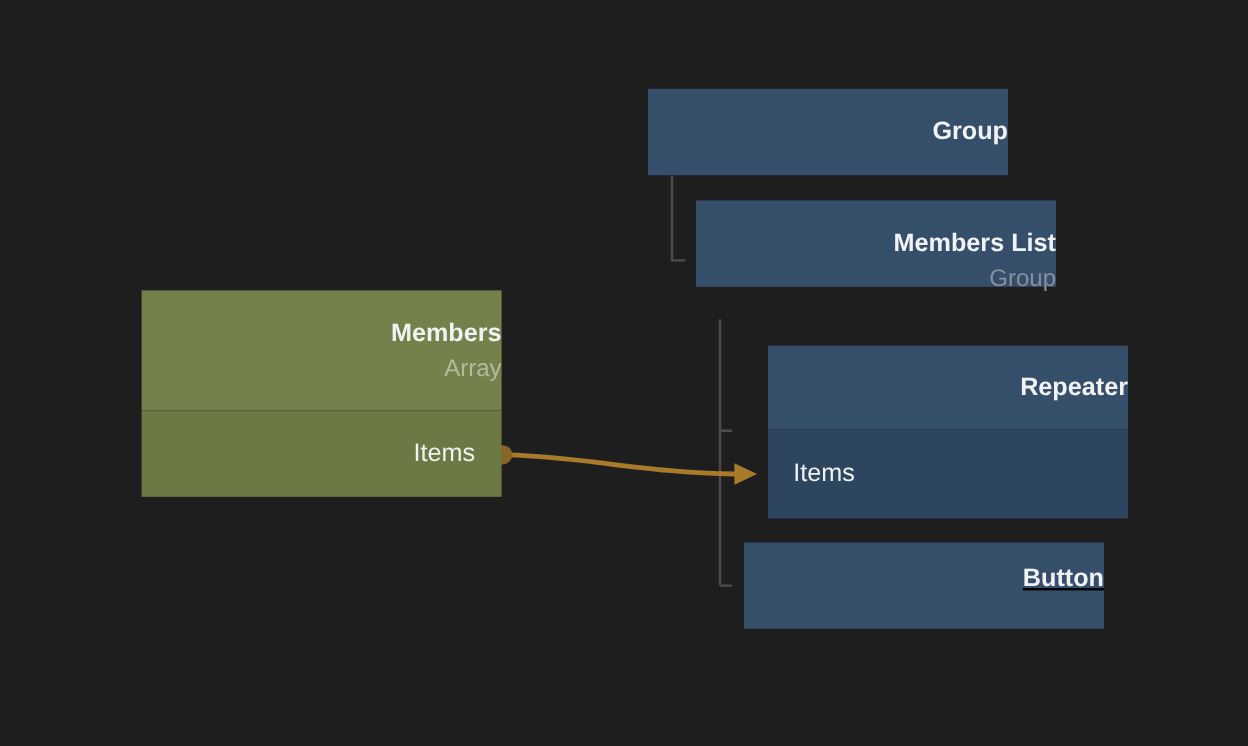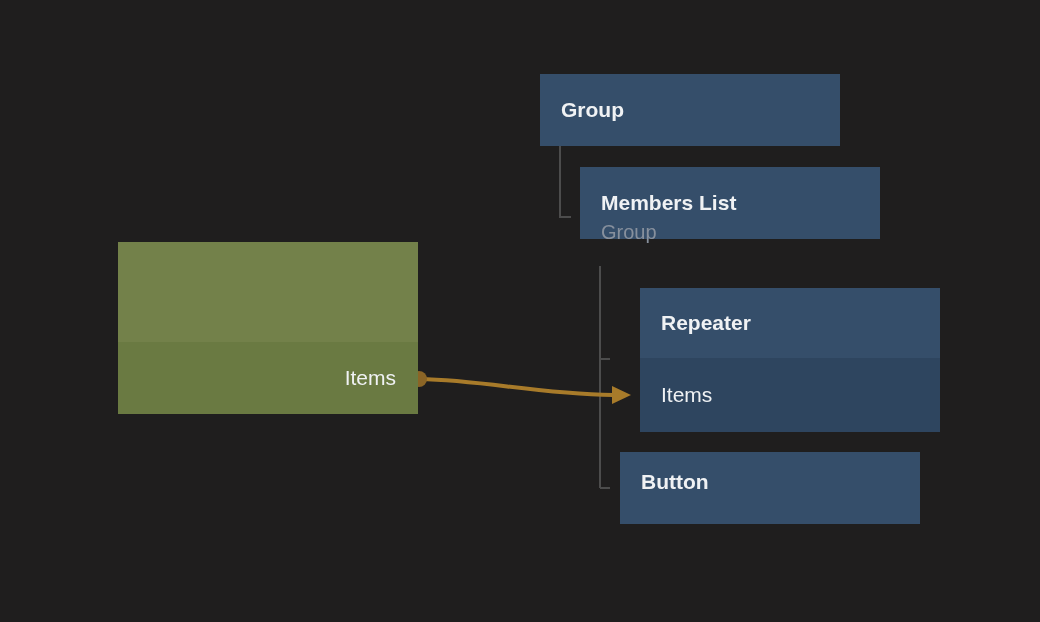--- a/index.html
+++ b/index.html
@@ -19,21 +19,21 @@
   body{
     width:1040px;height:622px;overflow:hidden;
     background:var(--background);
     font-family:"Liberation Sans","DejaVu Sans",sans-serif;
   }
   .canvas{position:relative;width:1040px;height:622px;}
   .wires{position:absolute;left:0;top:0;width:1040px;height:622px;display:block;}
   .node{position:absolute;box-sizing:border-box;}
   .node-header{
     display:flex;flex-direction:column;justify-content:center;
-    box-sizing:border-box;padding-left:21px;
+    box-sizing:border-box;padding-left:21px;text-align:right;
   }
   .title{
     font-size:21px;font-weight:600;color:var(--title-text);
     line-height:30px;white-space:nowrap;
   }
   .subtitle{font-size:20px;font-weight:400;line-height:28px;white-space:nowrap;}
   .subtitle.on-blue{color:var(--subtitle-blue);}
   .subtitle.on-green{color:var(--subtitle-green);}
   .port-row{
     display:flex;align-items:center;box-sizing:border-box;
@@ -44,21 +44,21 @@
   .node-group .node-header{height:72px;}
   
   .node-members-list{left:580px;top:167px;width:300px;height:72px;background:var(--node-blue);}
   .node-members-list .node-header{height:100px;}
   
   .node-repeater{left:640px;top:288px;width:300px;}
   .node-repeater .node-header{height:70px;background:var(--node-blue);}
   .node-repeater .port-row{height:74px;background:var(--node-blue-row);padding-left:21px;}
   
   .node-button{left:620px;top:452px;width:300px;height:72px;background:var(--node-blue);}
-  .node-button .node-header{height:60px;}
+  .node-button .node-header{height:60px;text-decoration:underline;}
   
   .node-members{left:118px;top:242px;width:300px;}
   .node-members .node-header{height:100px;background:var(--node-green);}
   .node-members .port-row{
     height:72px;background:var(--node-green-row);
     justify-content:flex-end;padding-right:22px;
   }
 </style>
 </head>
 <body>
@@ -99,19 +99,21 @@
   </div>
 
   <div class="node node-button">
     <div class="node-header">
       <div class="title">Button</div>
     </div>
   </div>
 
   <div class="node node-members">
     <div class="node-header">
+      <div class="title">Members</div>
+      <div class="subtitle on-green">Array</div>
     </div>
     <div class="port-row">
       <span>Items</span>
     </div>
   </div>
 
 </div>
 
 </body></html>

